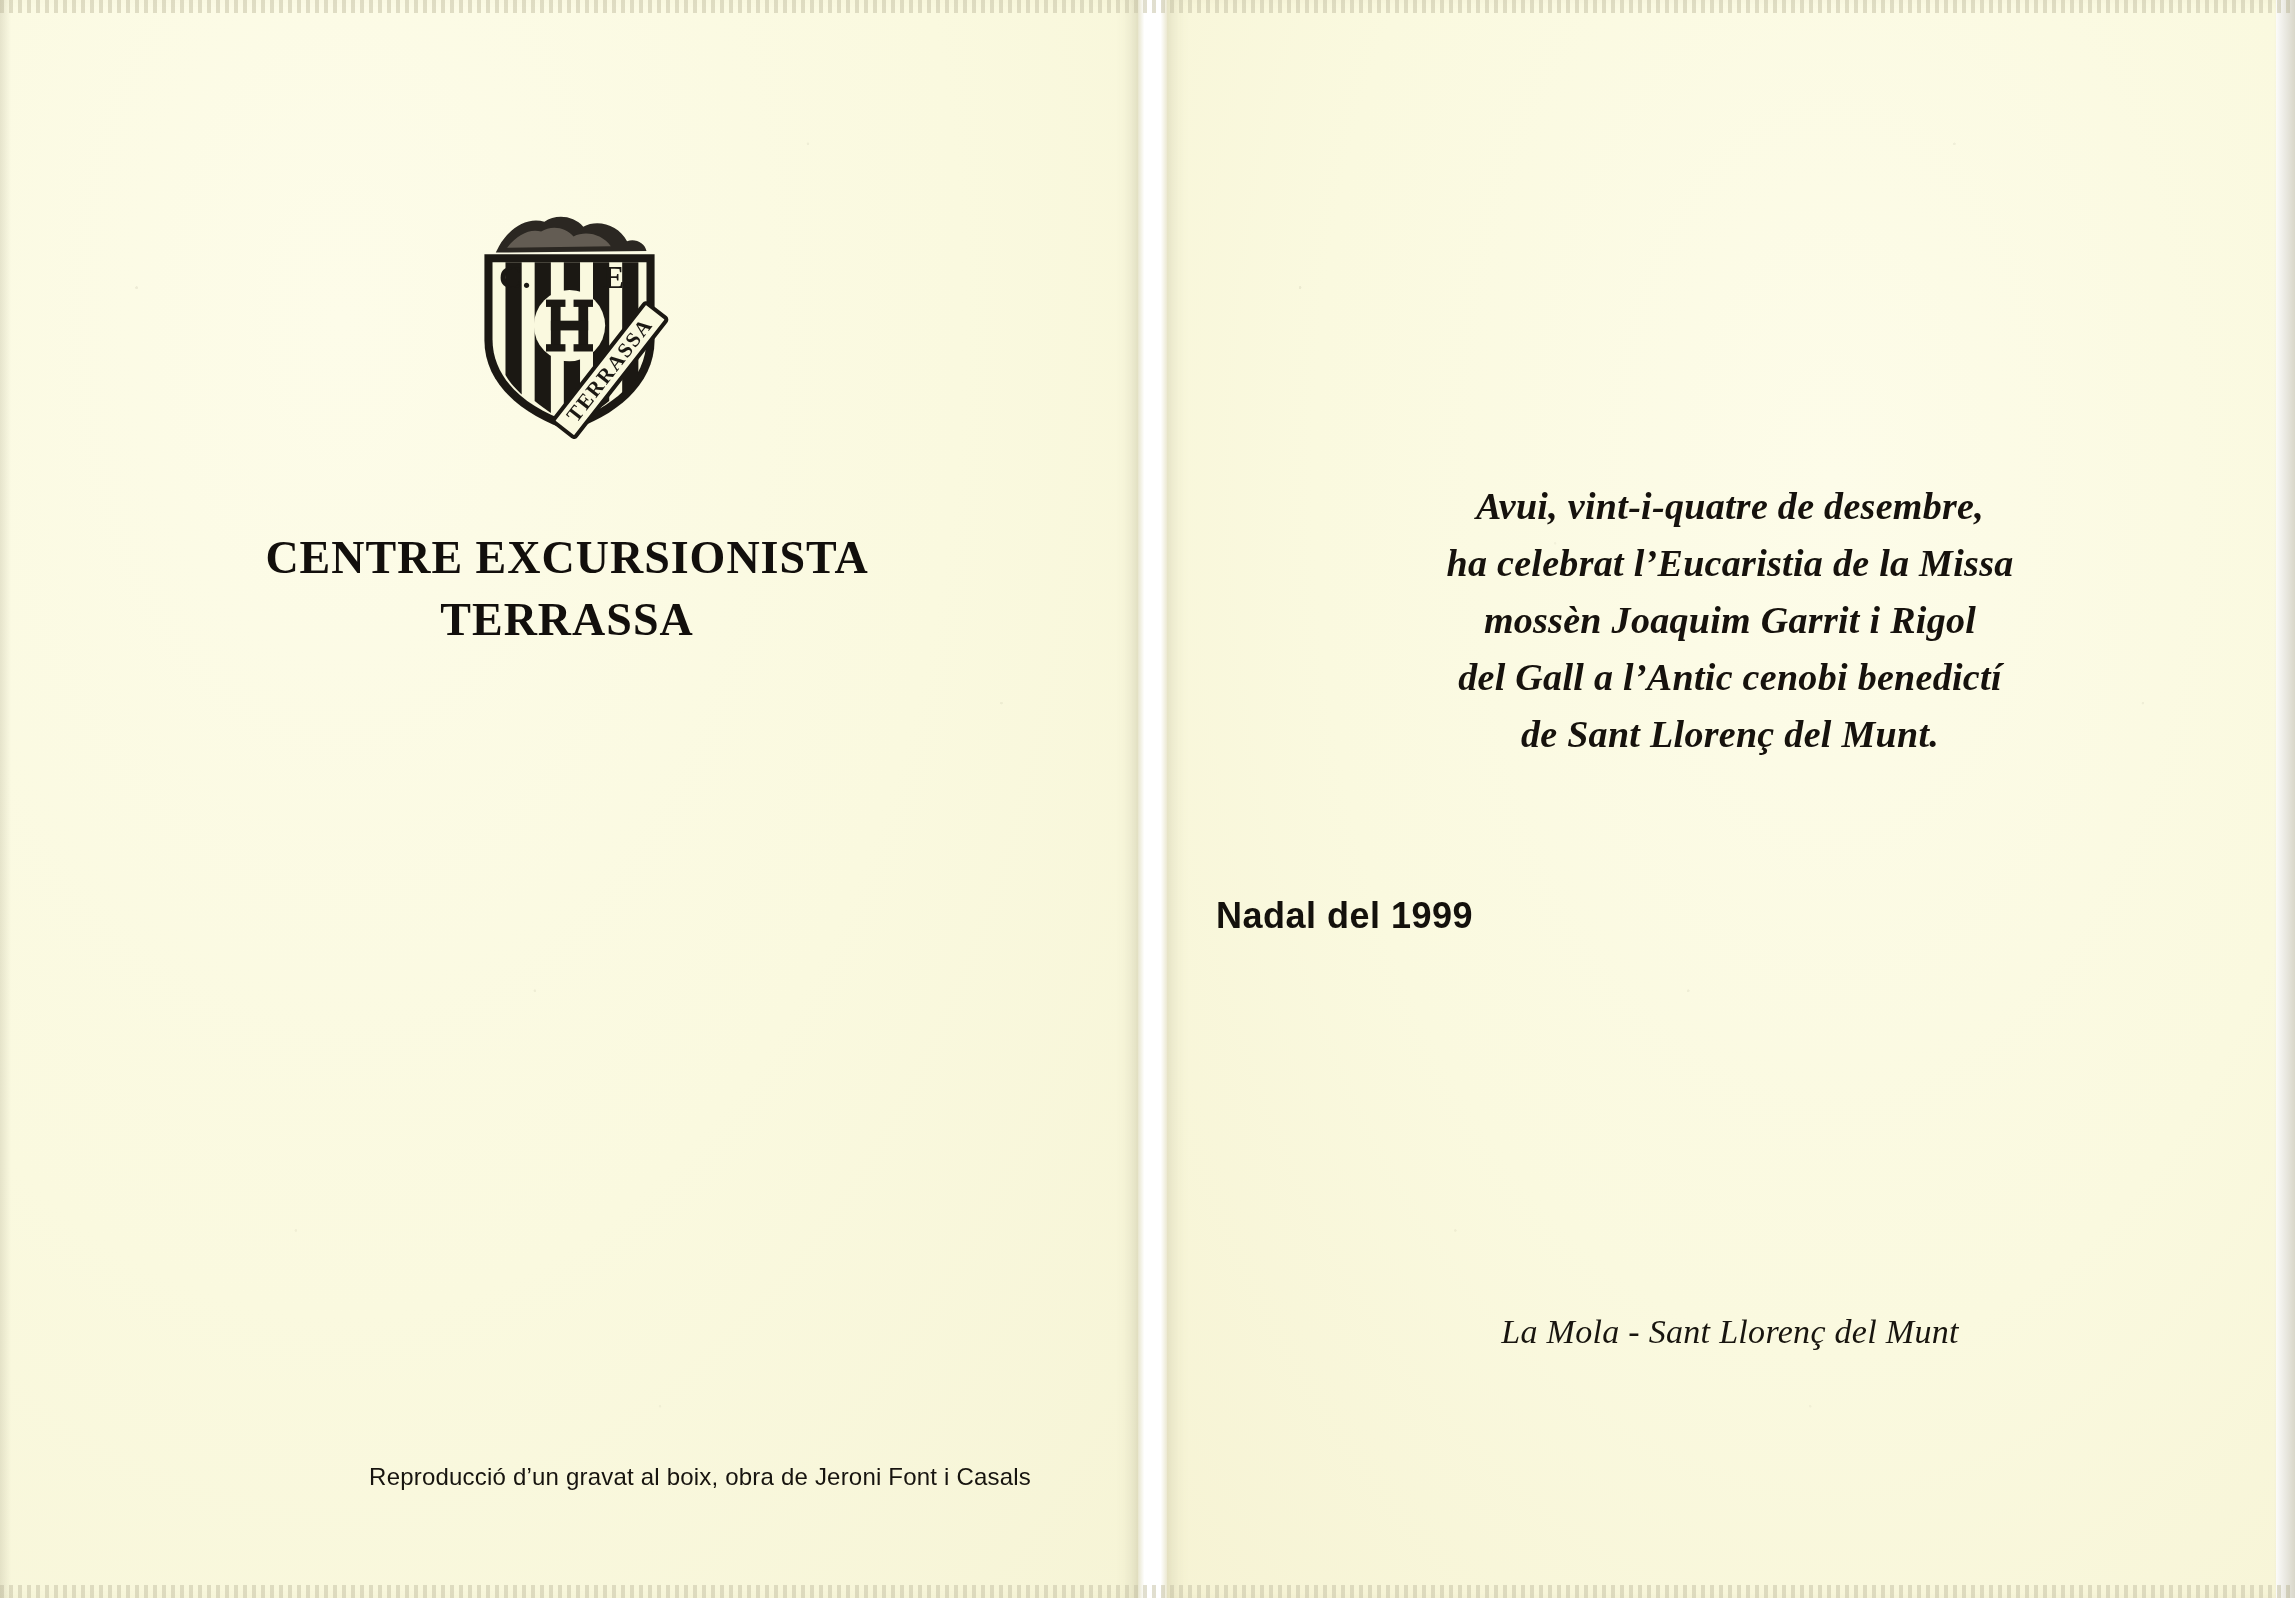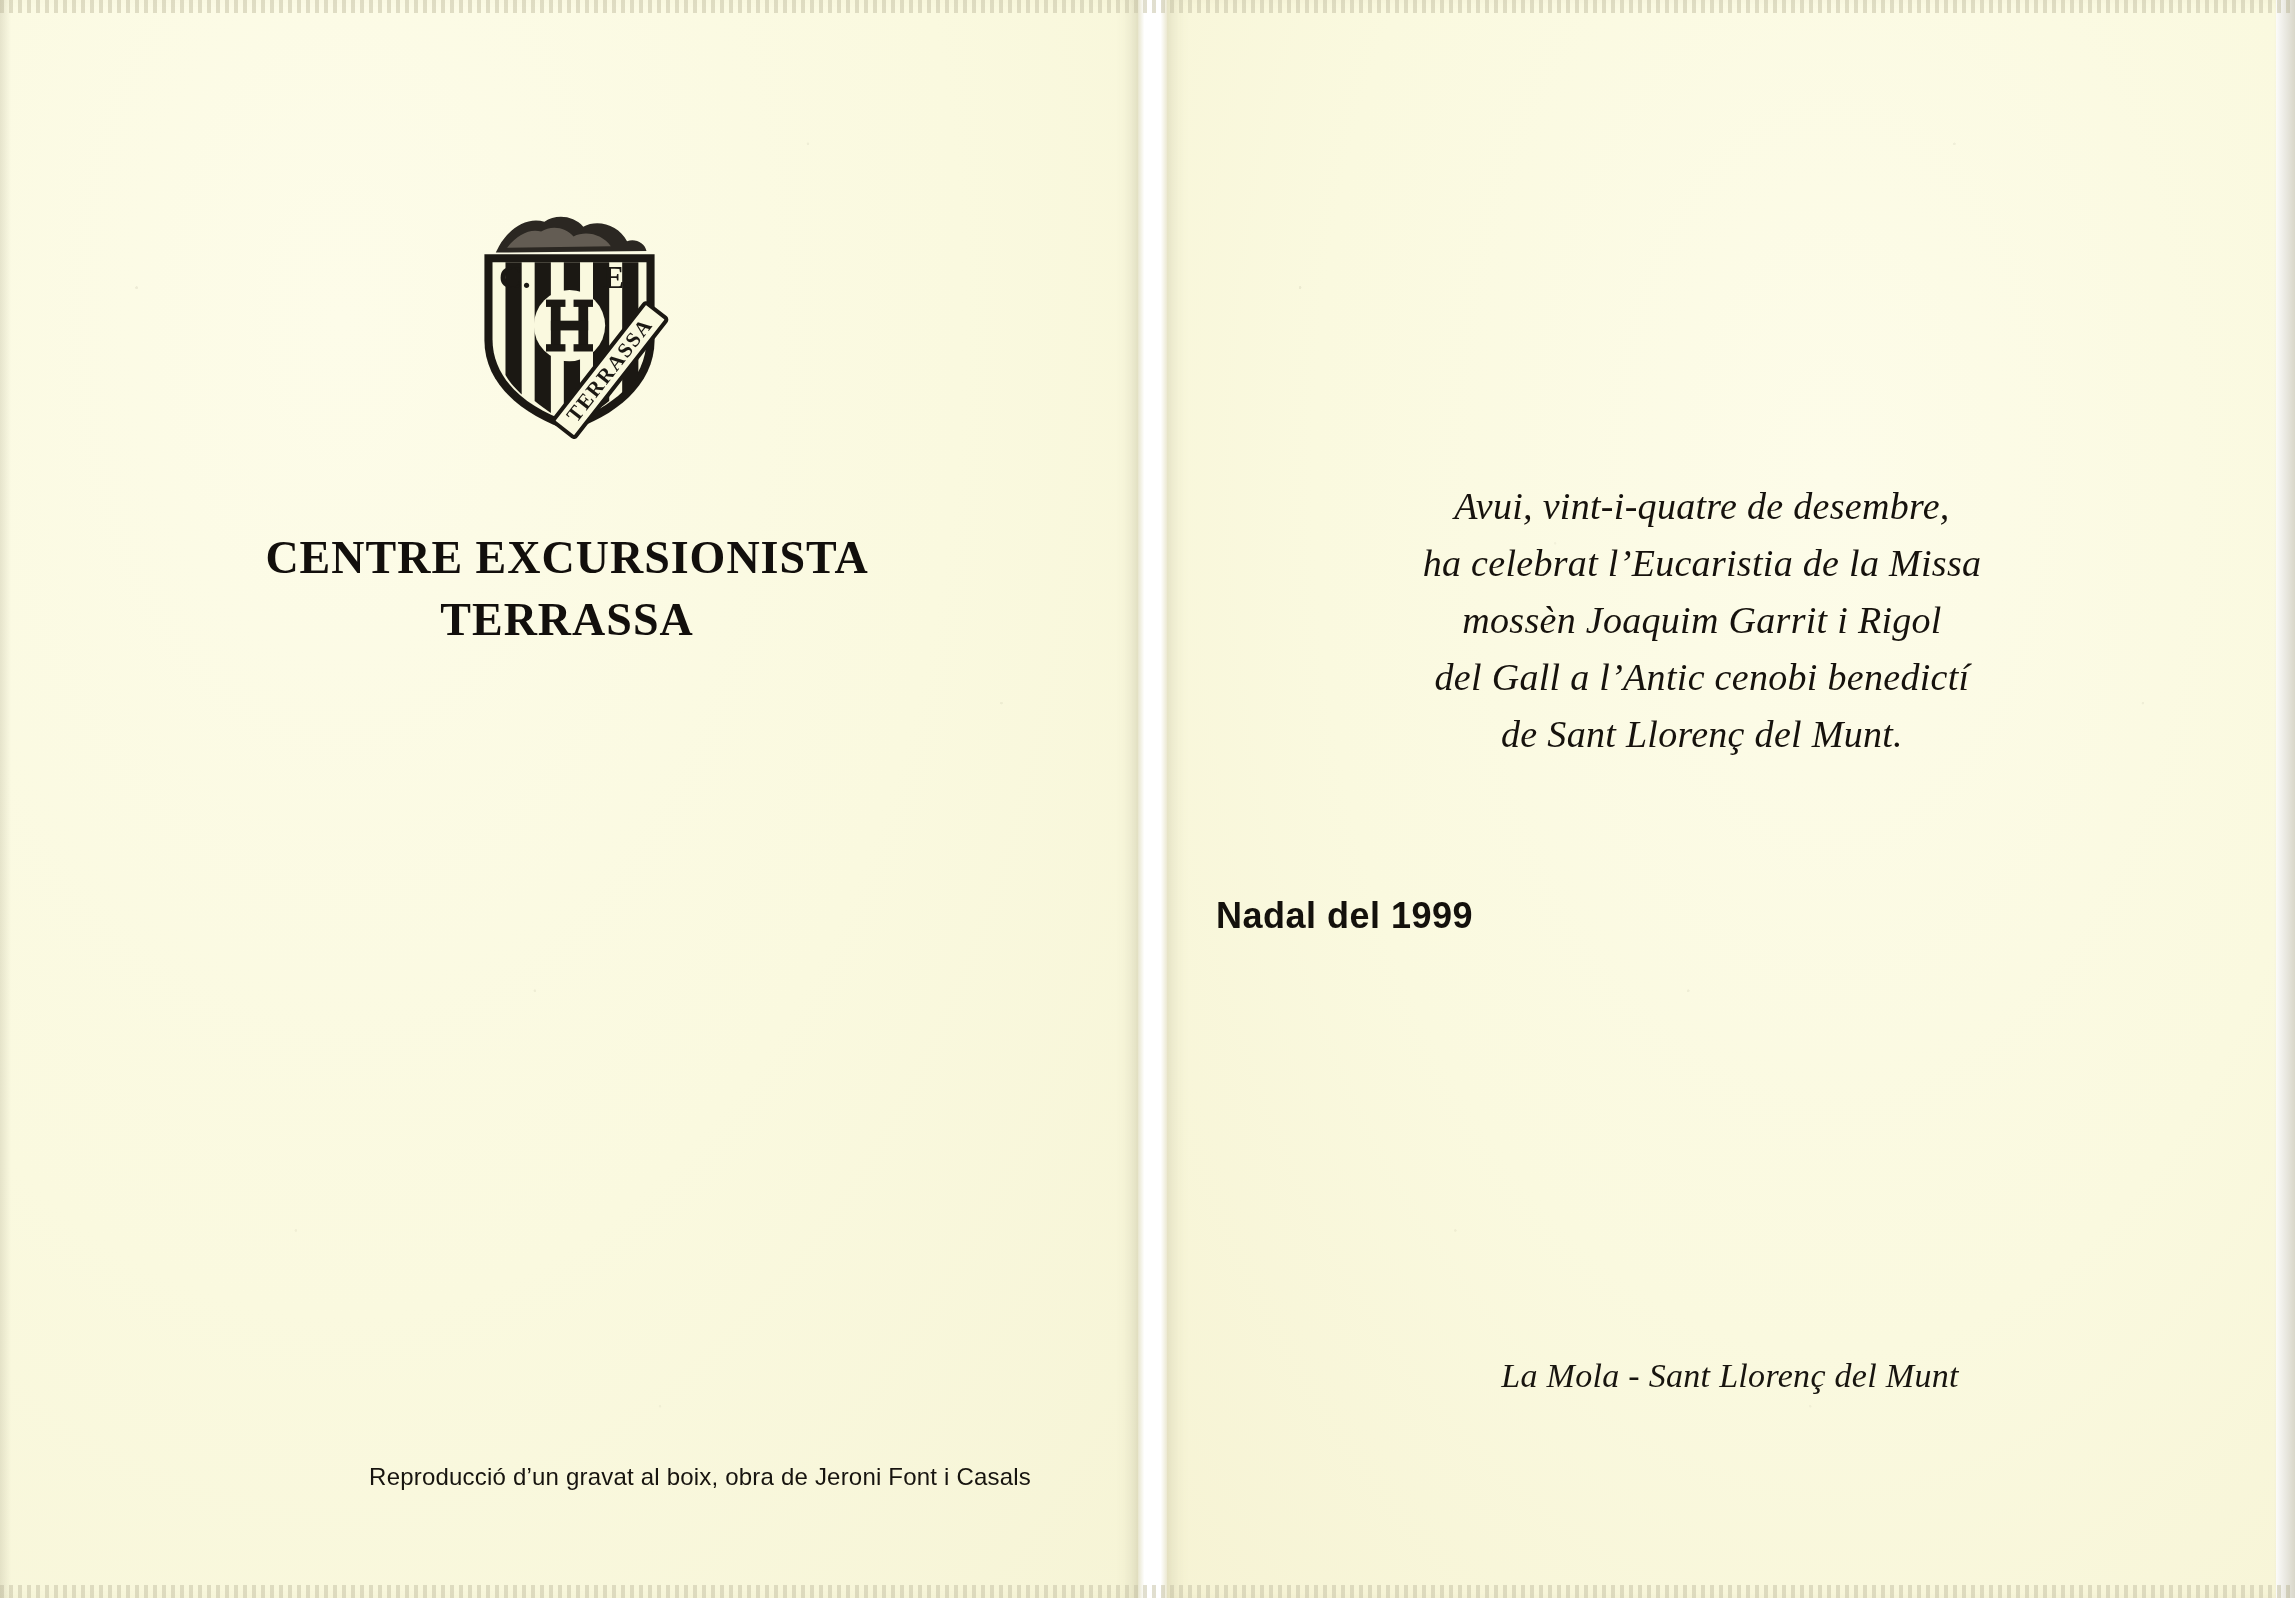--- a/index.html
+++ b/index.html
@@ -145,26 +145,26 @@
     font-family: "Liberation Sans", sans-serif;
     font-size: 24px;
     letter-spacing: 0.2px;
     color: #17140f;
   }
 
   
   .message {
     position: absolute;
     top: 478px;
-    left: 1188px;
+    left: 1216px;
     width: 1028px;
     text-align: center;
     font-family: "Liberation Serif", serif;
     font-style: italic;
-    font-weight: normal;
+    font-weight: bold;
     font-size: 38px;
     line-height: 1.50;
     letter-spacing: 0.3px;
     color: #16120d;
   }
   .message .line { display: block; }
 
   .year {
     position: absolute;
     top: 895px;
@@ -181,21 +181,20 @@
     position: absolute;
     top: 1313px;
     left: 1216px;
     width: 1028px;
     text-align: center;
     font-family: "Liberation Serif", serif;
     font-style: italic;
     font-size: 34px;
     letter-spacing: 0.3px;
     color: #18150f;
-    margin-top: 44px;
   }
 </style>
 </head>
 <body>
 
 <div class="scan">
 
   <div class="leaf leaf-left">
     <div class="speckle"></div>
 

